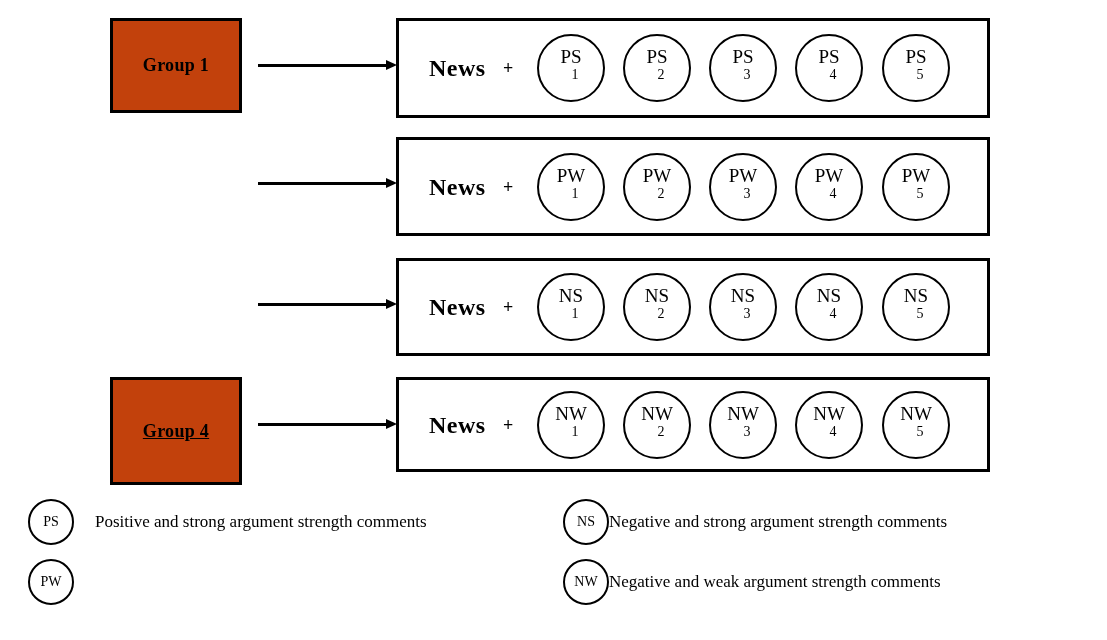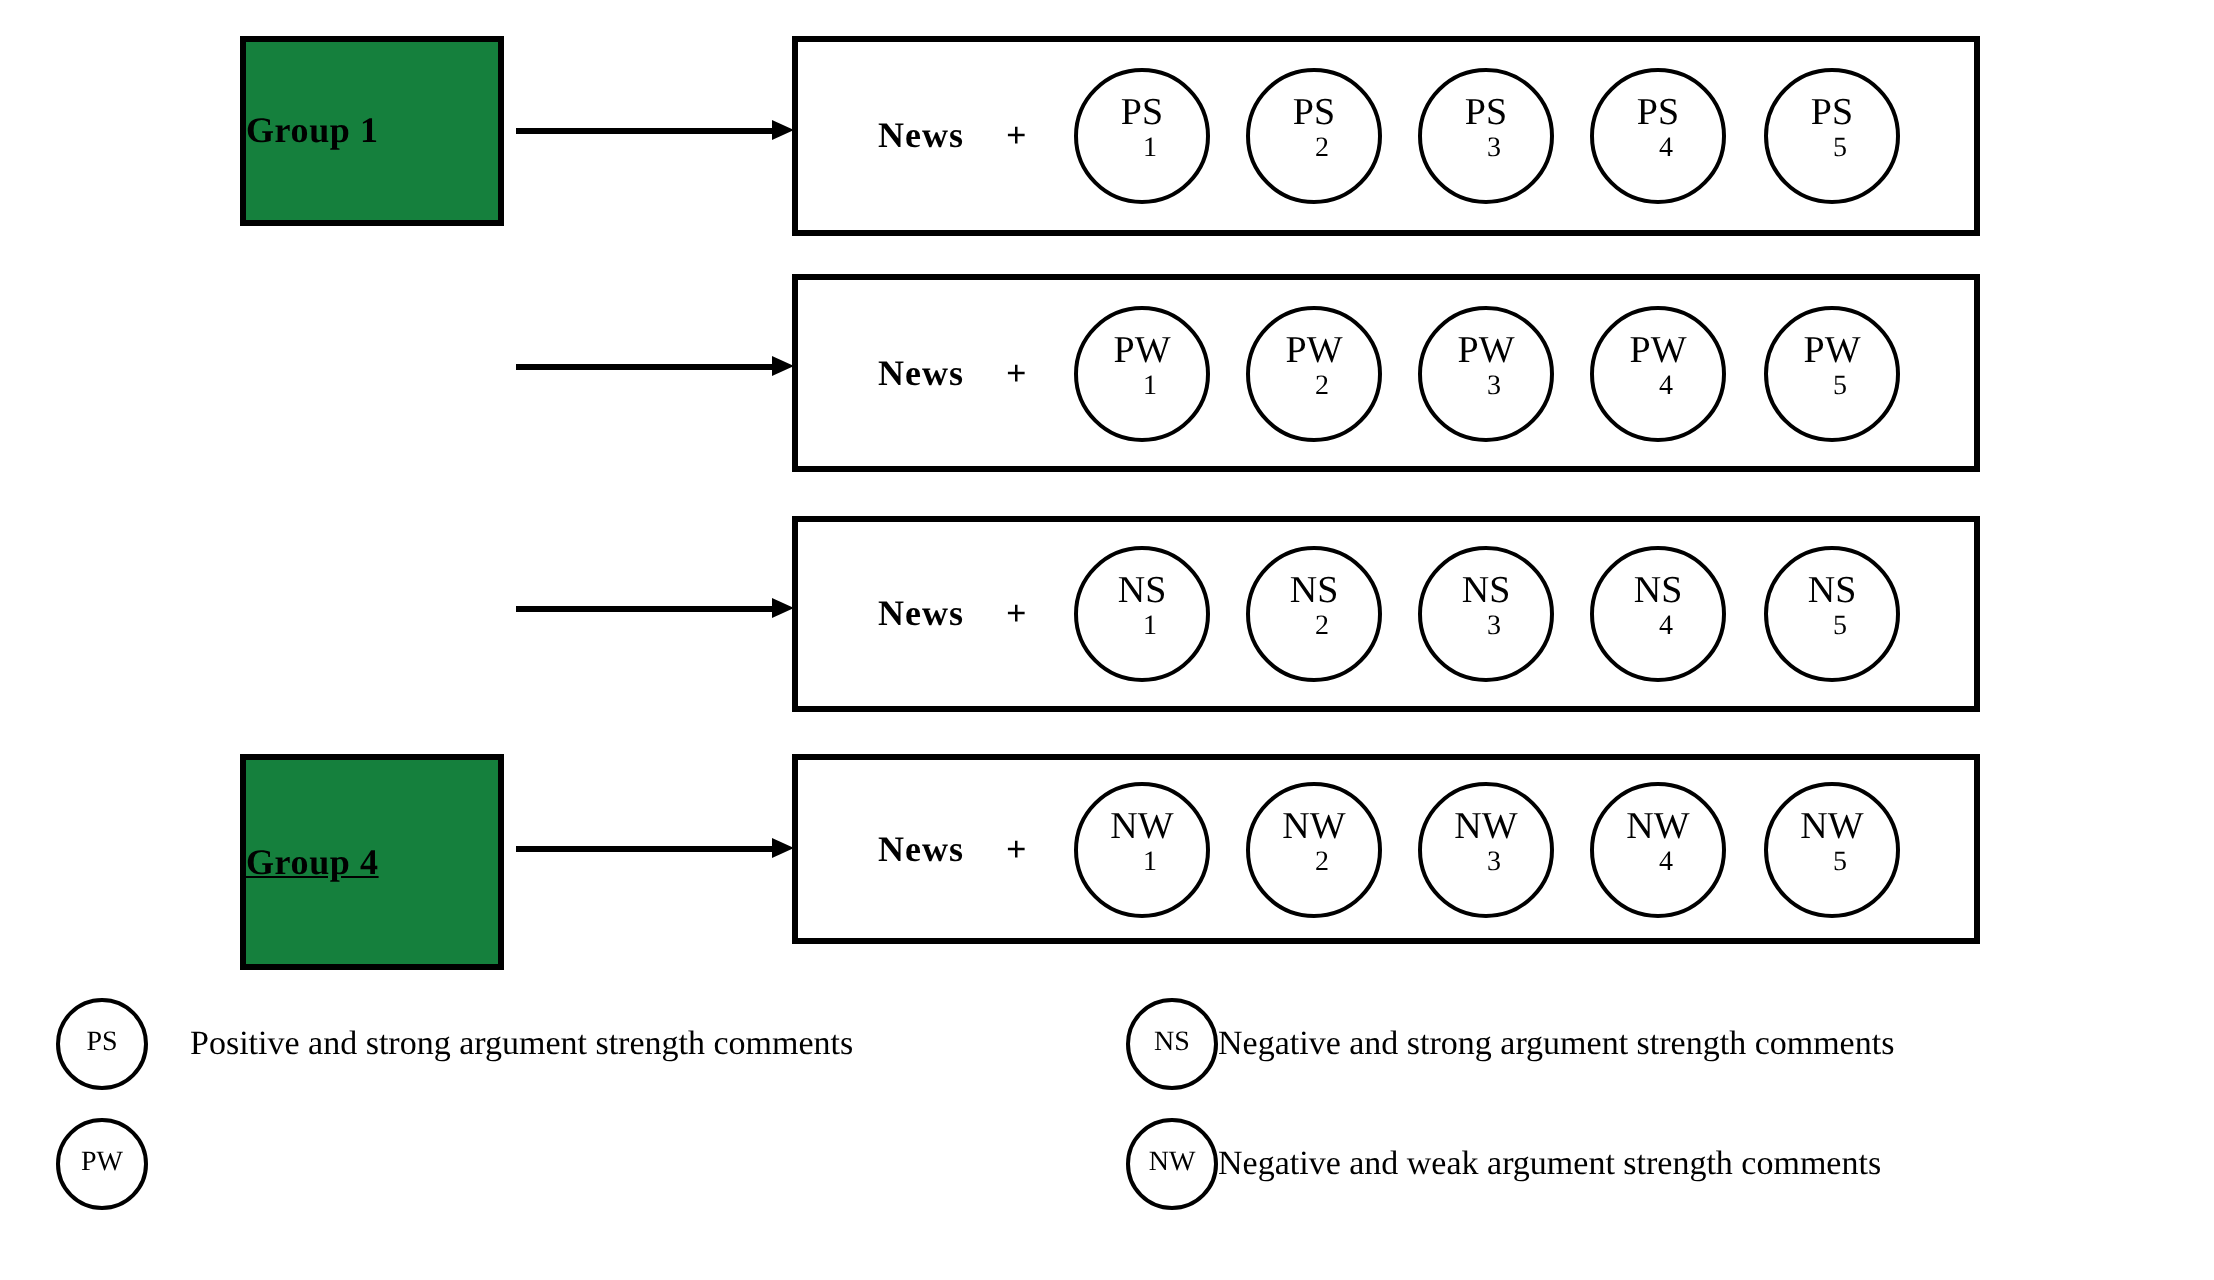--- a/index.html
+++ b/index.html
@@ -17,28 +17,28 @@
 
   #stage {
     position: relative;
     width: 1107px;
     height: 640px;
   }
 
   
   .group-box {
     position: absolute;
-    left: 120px;
+    left: 110px;
     width: 132px;
     border: 3px solid #000000;
     box-sizing: border-box;
-    background: #15803d;
+    background: #c2410c;
     display: flex;
     align-items: center;
-    justify-content: flex-start;
+    justify-content: center;
   }
   .group-label {
     font-weight: bold;
     font-size: 18px;
     letter-spacing: 0.3px;
     white-space: nowrap;
   }
 
   
   .arrow {
@@ -80,25 +80,25 @@
     position: absolute;
     left: 0;
     top: 0;
     right: 0;
     bottom: 0;
     display: flex;
     align-items: center;
   }
   .news-label {
     position: absolute;
-    left: 40px;
+    left: 30px;
     top: 50%;
     transform: translateY(-50%);
     font-weight: bold;
-    font-size: 18px;
+    font-size: 24px;
     letter-spacing: 0.5px;
     white-space: nowrap;
   }
   .plus-sign {
     position: absolute;
     left: 104px;
     top: 50%;
     transform: translateY(-50%);
     font-weight: bold;
     font-size: 18px;

